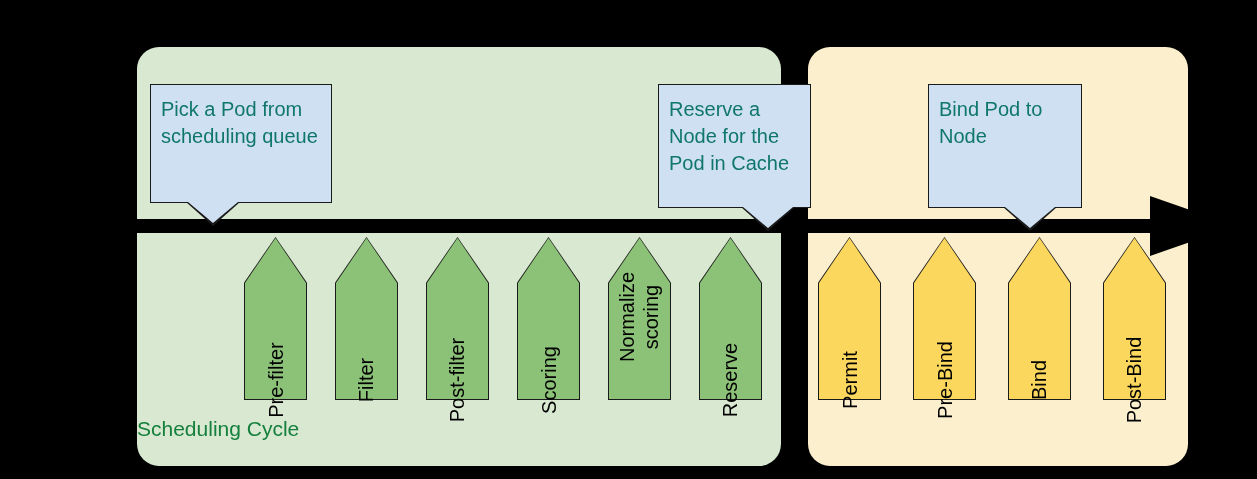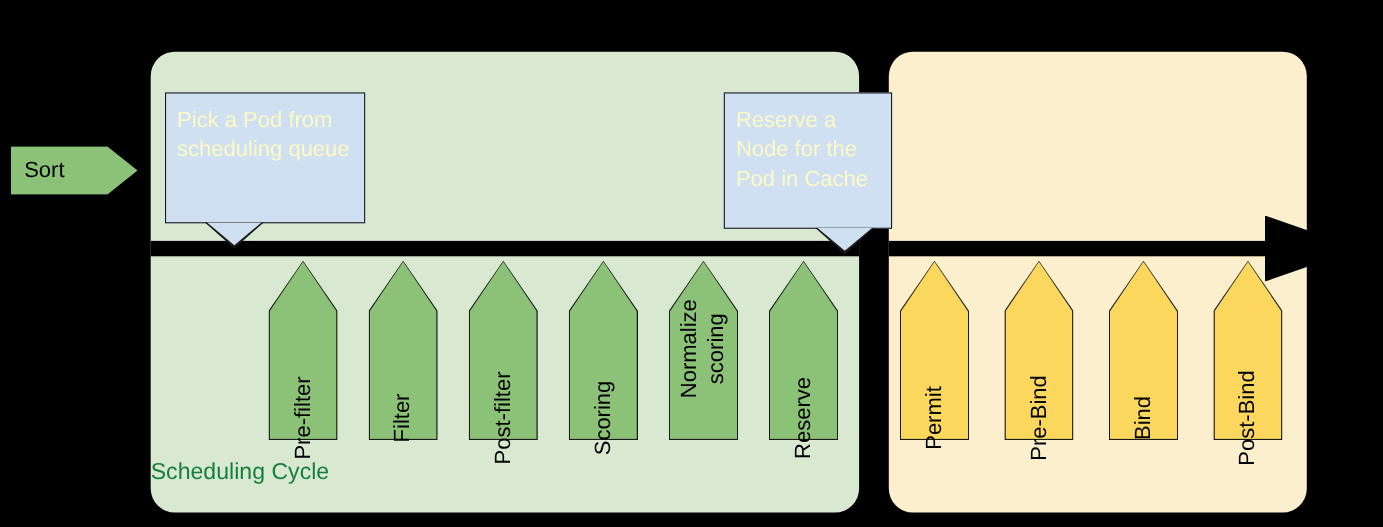--- a/index.html
+++ b/index.html
@@ -91,21 +91,21 @@
     border: 1px solid #1a1a1a;
     box-sizing: border-box;
   }
   .callout .text {
     position: absolute;
     left: 11px;
     right: 8px;
     top: 12px;
     font-size: 20px;
     line-height: 27px;
-    color: #fef9c3;
+    color: #0f766e;
   }
   .callout .tail-outline {
     position: absolute;
     width: 54px;
     height: 24px;
     background: #1a1a1a;
     -webkit-clip-path: polygon(0 0, 100% 0, 50% 100%);
     clip-path: polygon(0 0, 100% 0, 50% 100%);
   }
   .callout .tail-inner {
@@ -189,23 +189,20 @@
   #caption-binding    { left: 808px; top: 417px; width: 380px; }
 </style>
 </head>
 <body>
 
 <div id="canvas">
 
   <div class="panel" id="scheduling-panel"></div>
   <div class="panel" id="binding-panel"></div>
 
-  <div id="sort-arrow">
-    <span class="sort-label">Sort</span>
-  </div>
 
   <div class="timeline-bar" id="timeline-scheduling"></div>
   <div class="timeline-bar" id="timeline-binding"></div>
   <div id="timeline-arrowhead"></div>
 
   <div class="callout" id="callout-pick">
     <div class="box"></div>
     <div class="text">Pick a Pod from scheduling queue</div>
     <div class="tail-wrap">
       <div class="tail-outline"></div>
@@ -215,20 +212,28 @@
 
   <div class="callout" id="callout-reserve">
     <div class="box"></div>
     <div class="text">Reserve a Node for the Pod in Cache</div>
     <div class="tail-wrap">
       <div class="tail-outline"></div>
       <div class="tail-inner"></div>
     </div>
   </div>
 
+  <div class="callout" id="callout-bind">
+    <div class="box"></div>
+    <div class="text">Bind Pod to Node</div>
+    <div class="tail-wrap">
+      <div class="tail-outline"></div>
+      <div class="tail-inner"></div>
+    </div>
+  </div>
 
   <div class="plugin green" style="left:244px">
     <div class="shape-outline"></div>
     <div class="shape-fill"></div>
     <div class="vlabel">
       <span>Pre-filter</span>
     </div>
   </div>
   <div class="plugin green" style="left:335px">
     <div class="shape-outline"></div>

